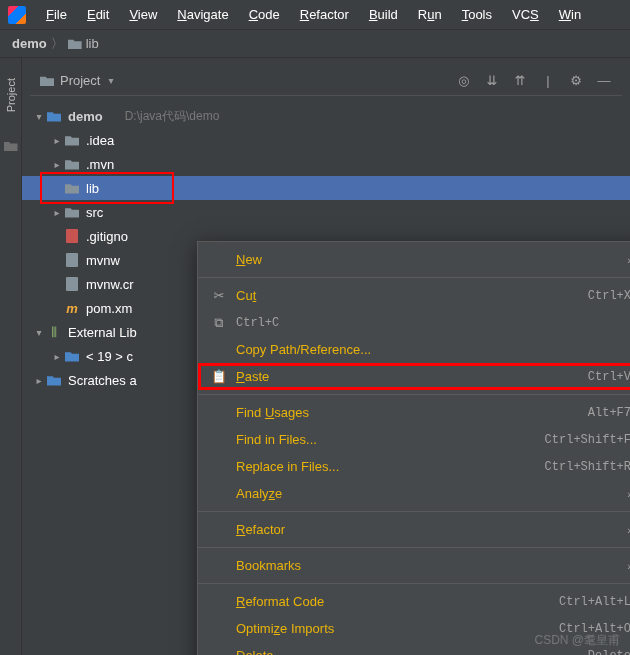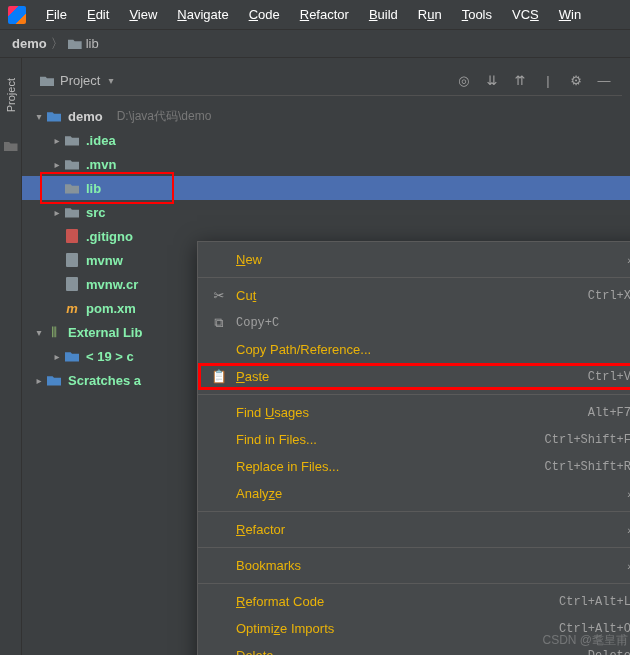--- a/index.html
+++ b/index.html
@@ -33,33 +33,33 @@
 .arrow.none::before { content: ""; }
 .indent { display: inline-block; }
 .ticon { width: 16px; height: 14px; margin-right: 6px; display: inline-flex; align-items: center; justify-content: center; }
 .folder-blue { background: #4a86c7; width: 14px; height: 11px; clip-path: polygon(0 15%, 40% 15%, 50% 30%, 100% 30%, 100% 100%, 0 100%); }
 .folder-gray { background: #87939a; width: 14px; height: 11px; clip-path: polygon(0 15%, 40% 15%, 50% 30%, 100% 30%, 100% 100%, 0 100%); }
 .file-gitignore { background: #c75450; width: 12px; height: 14px; border-radius: 1px; }
 .file-generic { background: #87939a; width: 12px; height: 14px; border-radius: 1px; }
 .file-xml { color: #f2a93c; font-weight: bold; font-style: italic; font-size: 13px; }
 .lib-icon { color: #8ab16d; font-size: 14px; }
 .scratch-icon { background: #4a86c7; width: 14px; height: 11px; clip-path: polygon(0 15%, 40% 15%, 50% 30%, 100% 30%, 100% 100%, 0 100%); position: relative; }
-.tree-label { color: #86efac; font-weight: bold; }
+.tree-label { color: #ffffff; }
 .tree-label.bold { font-weight: bold; color: #d0d0d0; }
-.tree-path { color: #787878; margin-left: 14px; font-size: 12px; }
+.tree-path { color: #787878; margin-left: 22px; font-size: 12px; }
 .context-menu { position: absolute; left: 175px; top: 183px; width: 453px; background: #46494b; border: 1px solid #5a5a5a; box-shadow: 0 4px 20px rgba(0,0,0,0.5); font-size: 13px; padding: 4px 0; }
 .cm-item { display: flex; align-items: center; height: 27px; padding: 0 18px 0 12px; }
 .cm-icon { width: 18px; text-align: center; color: #a0a0a0; margin-right: 8px; font-size: 13px; }
 .cm-label { flex: 1; color: #eab308; }
 .cm-label .ul { text-decoration: underline; }
 .cm-shortcut { color: #a0a0a0; font-size: 12px; font-family: Liberation Mono, monospace; }
 .cm-chevron { color: #a0a0a0; font-size: 11px; }
 .cm-sep { height: 1px; background: #5a5a5a; margin: 4px 0; }
 .cm-item.boxed { outline: 3px solid #ff0000; outline-offset: -3px; }
-.watermark { position: absolute; bottom: 6px; right: 2px; color: rgba(200,200,200,0.35); font-size: 12px; margin-left: 34px; }
+.watermark { position: absolute; bottom: 6px; right: 10px; color: rgba(200,200,200,0.35); font-size: 12px; margin-left: 34px; }
 .lib-box { outline: 2px solid #ff0000; }
 </style>
 </head>
 <body>
 
 <div class="menubar">
   <div class="app-icon"></div>
   <div class="menu-item"><span class="ul">F</span>ile</div>
   <div class="menu-item"><span class="ul">E</span>dit</div>
   <div class="menu-item"><span class="ul">V</span>iew</div>
@@ -198,21 +198,21 @@
         <span class="cm-chevron">›</span>
       </div>
       <div class="cm-sep"></div>
       <div class="cm-item">
         <span class="cm-icon">✂</span>
         <span class="cm-label">Cu<span class="ul">t</span></span>
         <span class="cm-shortcut">Ctrl+X</span>
       </div>
       <div class="cm-item">
         <span class="cm-icon">⧉</span>
-        <span class="cm-shortcut">Copy+C</span>
+        <span class="cm-shortcut">Ctrl+C</span>
       </div>
       <div class="cm-item">
         <span class="cm-icon"></span>
         <span class="cm-label">Copy Path/Reference...</span>
       </div>
       <div class="cm-item boxed">
         <span class="cm-icon">📋</span>
         <span class="cm-label"><span class="ul">P</span>aste</span>
         <span class="cm-shortcut">Ctrl+V</span>
       </div>

